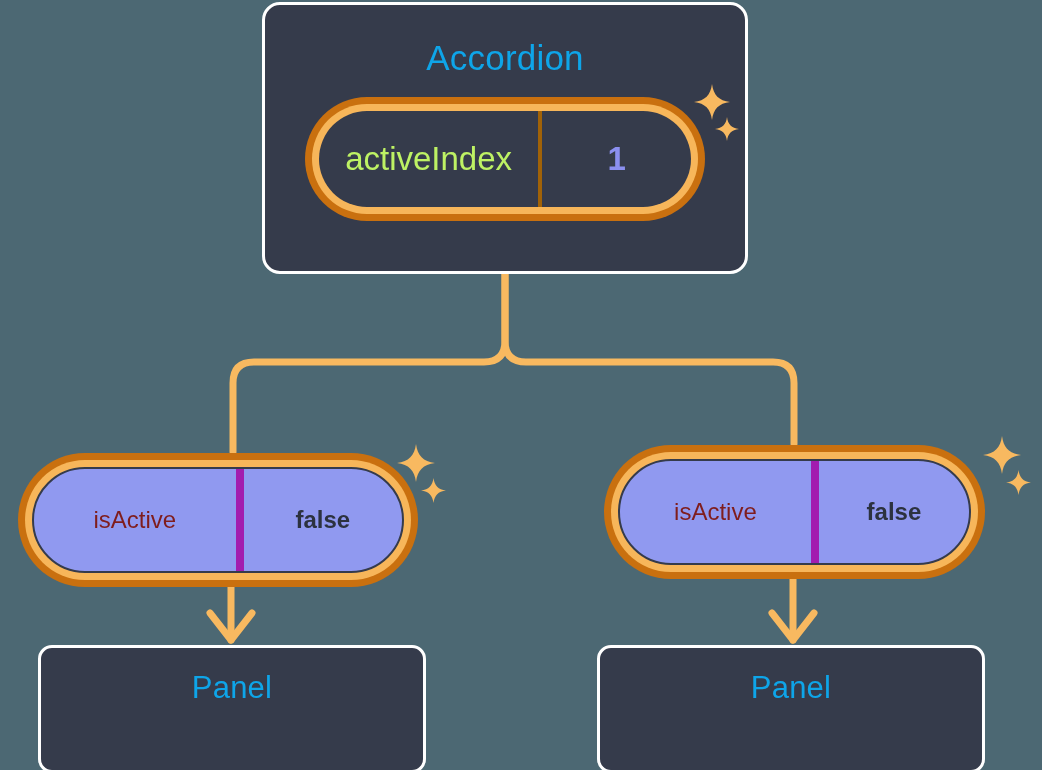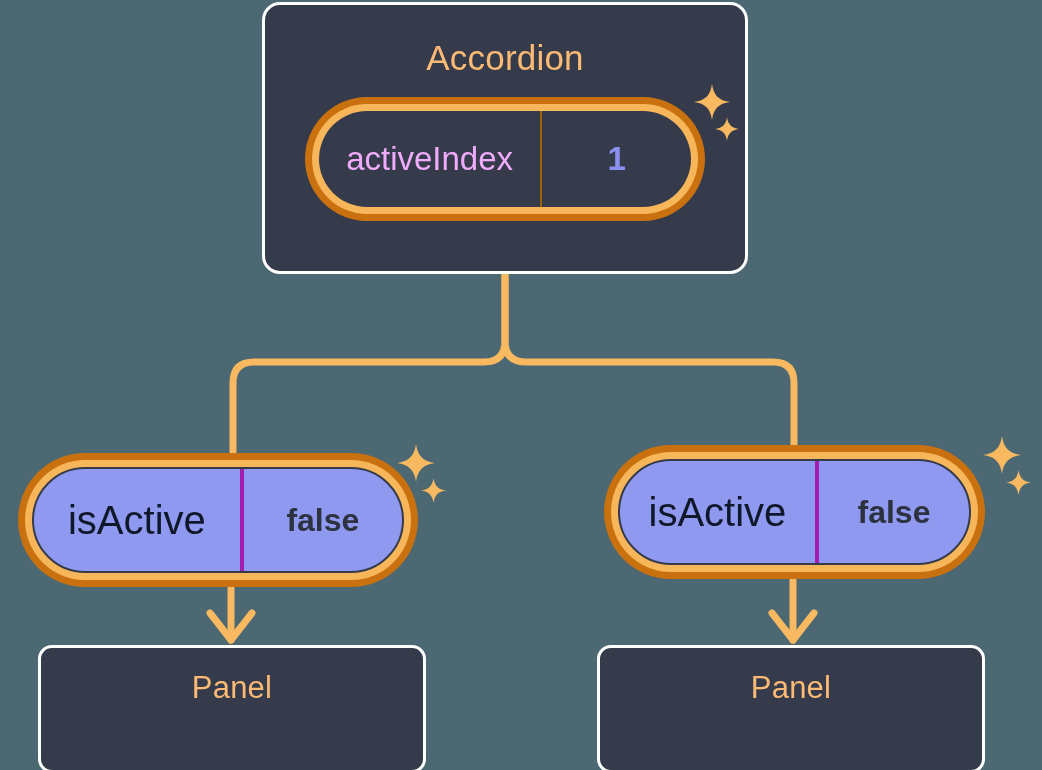--- a/index.html
+++ b/index.html
@@ -29,21 +29,21 @@
 
   
   .node-box {
     position: absolute;
     background: #353b4b;
     border: 3px solid #ffffff;
     border-radius: 14px;
     box-sizing: border-box;
   }
   .node-title {
-    color: #fdba74;
+    color: #0ea5e9;
     text-align: center;
     font-weight: 400;
     letter-spacing: 0.2px;
   }
 
   #accordion-box {
     left: 262px;
     top: 2px;
     width: 486px;
     height: 272px;
@@ -114,46 +114,46 @@
     left: 305px;
     top: 97px;
     width: 400px;
     height: 124px;
   }
   #pill-active-index .pill-core {
     background: #353b4b;
   }
   #pill-active-index .pill-key {
     flex: 0 0 60%;
-    color: #f0abfc;
+    color: #bef264;
     font-size: 33px;
-    border-right: 2px solid #a16207;
+    border-right: 4px solid #a16207;
   }
   #pill-active-index .pill-val {
     flex: 1;
     color: #8b8ff0;
     font-size: 33px;
     font-weight: bold;
   }
 
   
   .pill-purple .pill-core {
     background: #9099f0;
     border: 2px solid #353b4b;
   }
   .pill-purple .pill-key {
     flex: 0 0 57%;
-    color: #0f172a;
-    font-size: 40px;
-    border-right: 4px solid #a21caf;
+    color: #7f1d1d;
+    font-size: 24px;
+    border-right: 8px solid #a21caf;
   }
   .pill-purple .pill-val {
     flex: 1;
     color: #2c323f;
-    font-size: 32px;
+    font-size: 24px;
     font-weight: bold;
   }
 
   #pill-is-active-false {
     left: 18px;
     top: 453px;
     width: 400px;
     height: 134px;
   }
   #pill-is-active-true {

